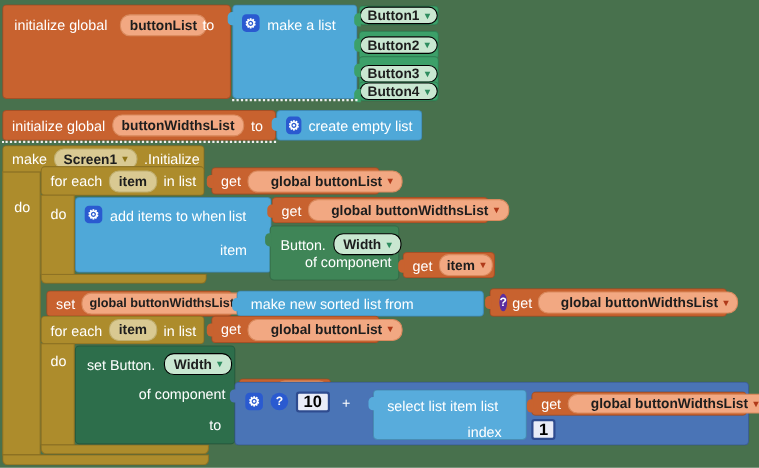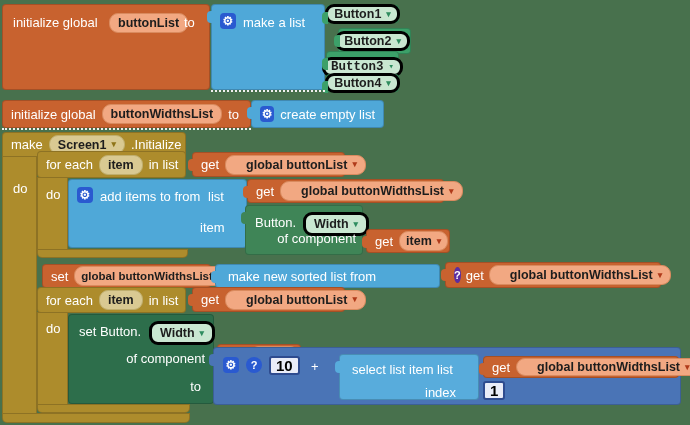--- a/index.html
+++ b/index.html
@@ -21,21 +21,21 @@
   .ggreen{background:#3F8557;}
   .sgreen{background:#2D6E4B;}
   .row{display:flex;align-items:center;gap:6px;padding:0 8px;}
   .lbl{white-space:nowrap;}
   .abs{position:absolute;white-space:nowrap;}
   
   .dd{display:inline-flex;align-items:center;gap:5px;height:18px;border-radius:9px;
       padding:0 8px;font-weight:bold;font-size:12.5px;color:#1d1d1d;white-space:nowrap;}
   .dd.salmon{background:#F2A882;border:1px solid #d98a5e;padding-left:20px;}
   .dd.khaki{background:#D9C992;border:1px solid #bfae6e;}
-  .dd.mint{background:#C9E7D1;border:3px solid #000000;}
+  .dd.mint{background:#C9E7D1;border:1px solid #000000;}
   .dd .arw{font-size:9px;line-height:1;}
   .salmon .arw{color:#B03A1A;}
   .khaki .arw{color:#8E7418;}
   .mint .arw{color:#2E8C5F;}
   .fieldonly{border-radius:9px;padding:0 8px;height:18px;display:inline-flex;align-items:center;
       font-weight:bold;font-size:12.5px;color:#1d1d1d;}
   .num{display:inline-flex;align-items:center;background:#E9ECF8;border:2px solid #2E4B8F;
       border-radius:3px;height:15px;padding:0 5px;font-weight:bold;font-size:15px;color:#000;}
   
   .badge{display:inline-flex;align-items:center;justify-content:center;width:16px;height:16px;
@@ -63,27 +63,27 @@
     <span class="badge gear abs" style="left:8px;top:8px;">⚙</span>
     <span class="abs lbl" style="left:31px;top:10px;text-align:right;">make a list</span>
   </div>
 
   <div class="b cgreen plug" style="left:326px;top:5px;width:73px;height:18px;display:flex;align-items:center;justify-content:center;">
     <span class="dd mint" style="height:14px;padding:0 6px;">
         <span>Button1</span>
         <span class="arw">▾</span>
       </span>
   </div>
-  <div class="b cgreen plug" style="left:338px;top:28px;width:73px;height:26px;display:flex;align-items:center;justify-content:flex-end;">
+  <div class="b cgreen plug" style="left:326px;top:28px;width:73px;height:26px;display:flex;align-items:center;justify-content:flex-start;">
     <span class="dd mint" style="height:14px;padding:0 6px;">
         <span>Button2</span>
         <span class="arw">▾</span>
       </span>
   </div>
-  <div class="b cgreen plug" style="left:326px;top:51px;width:73px;height:32px;display:flex;align-items:center;justify-content:center;font-family:Liberation Mono, monospace;">
+  <div class="b cgreen plug" style="left:326px;top:51px;width:73px;height:32px;display:flex;align-items:center;justify-content:center;">
     <span class="dd mint" style="height:14px;padding:0 6px;">
         <span>Button3</span>
         <span class="arw">▾</span>
       </span>
   </div>
   <div class="b cgreen plug" style="left:326px;top:74px;width:73px;height:18px;display:flex;align-items:center;justify-content:center;">
     <span class="dd mint" style="height:14px;padding:0 6px;">
         <span>Button4</span>
         <span class="arw">▾</span>
       </span>
@@ -127,21 +127,21 @@
         <span class="arw">▾</span>
       </span>
   </div>
   <div class="b gold" style="left:37px;top:177px;width:31px;height:73px;border-radius:0;">
     <span class="abs lbl" style="left:8px;top:9px;">do</span>
   </div>
   <div class="b gold" style="left:37px;top:249px;width:151px;height:9px;border-radius:0 0 5px 5px;"></div>
 
   <div class="b lblue" style="left:68px;top:179px;width:179px;height:69px;">
     <span class="badge gear abs" style="left:8px;top:7px;">⚙</span>
-    <span class="abs lbl" style="left:31px;top:9px;">add items to from</span>
+    <span class="abs lbl" style="left:31px;top:9px;">add items to when</span>
     <span class="abs lbl" style="left:139px;top:9px;">list</span>
     <span class="abs lbl" style="left:131px;top:40px;">item</span>
   </div>
   <div class="b orange plug row" style="left:247px;top:179px;width:197px;height:24px;">
     <span class="lbl">get</span>
     <span class="dd salmon">
         <span>global buttonWidthsList</span>
         <span class="arw">▾</span>
       </span>
   </div>

